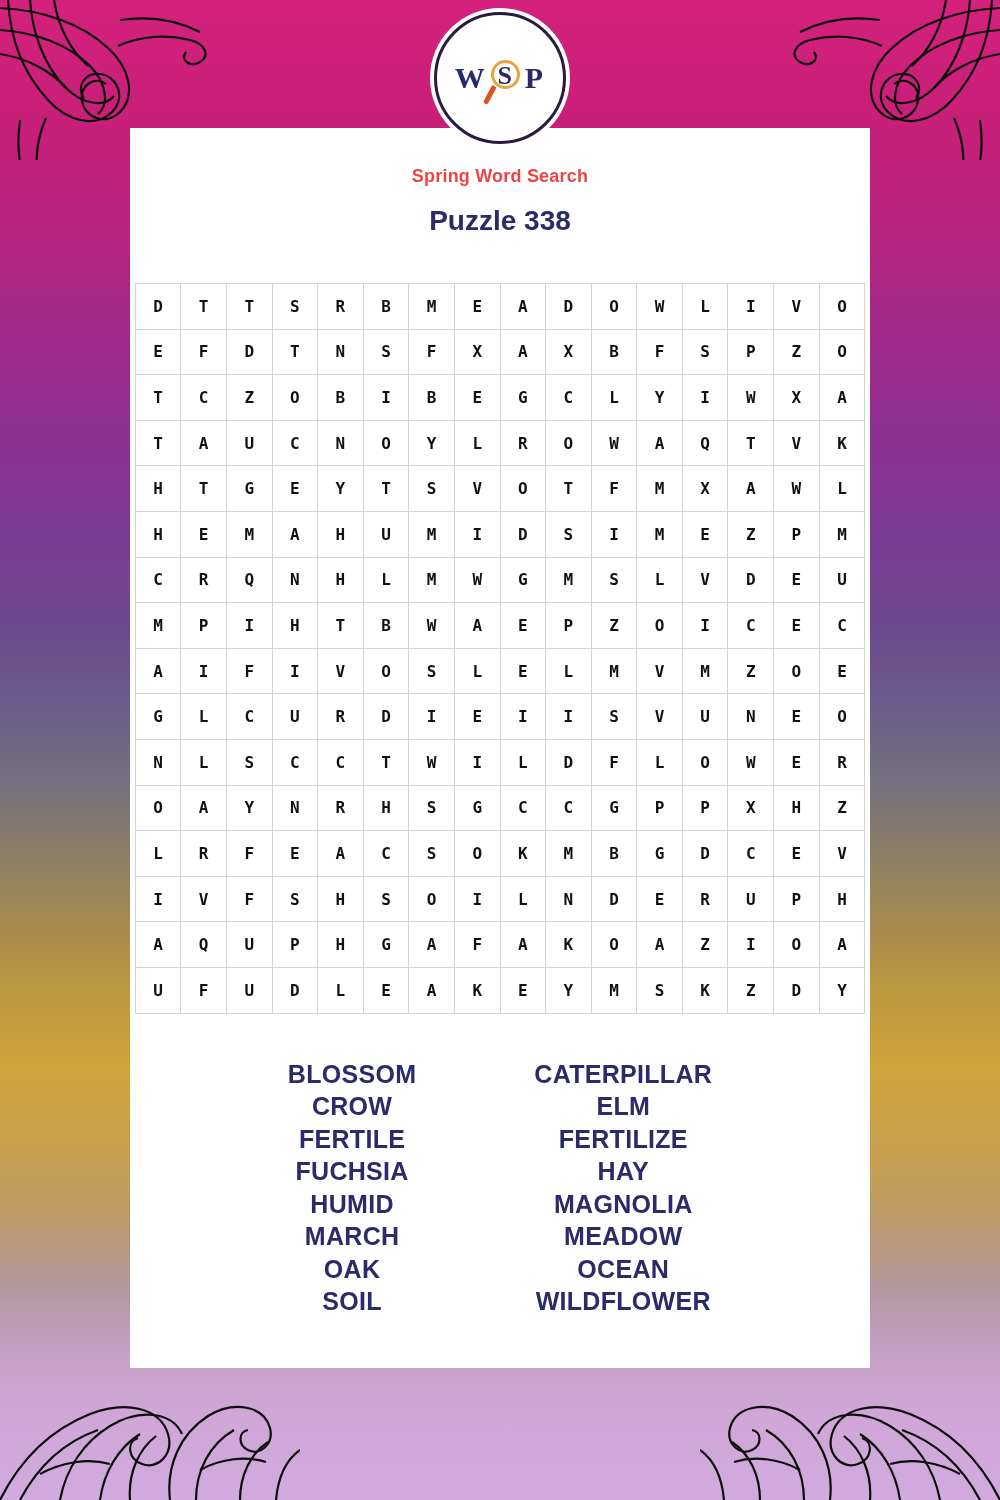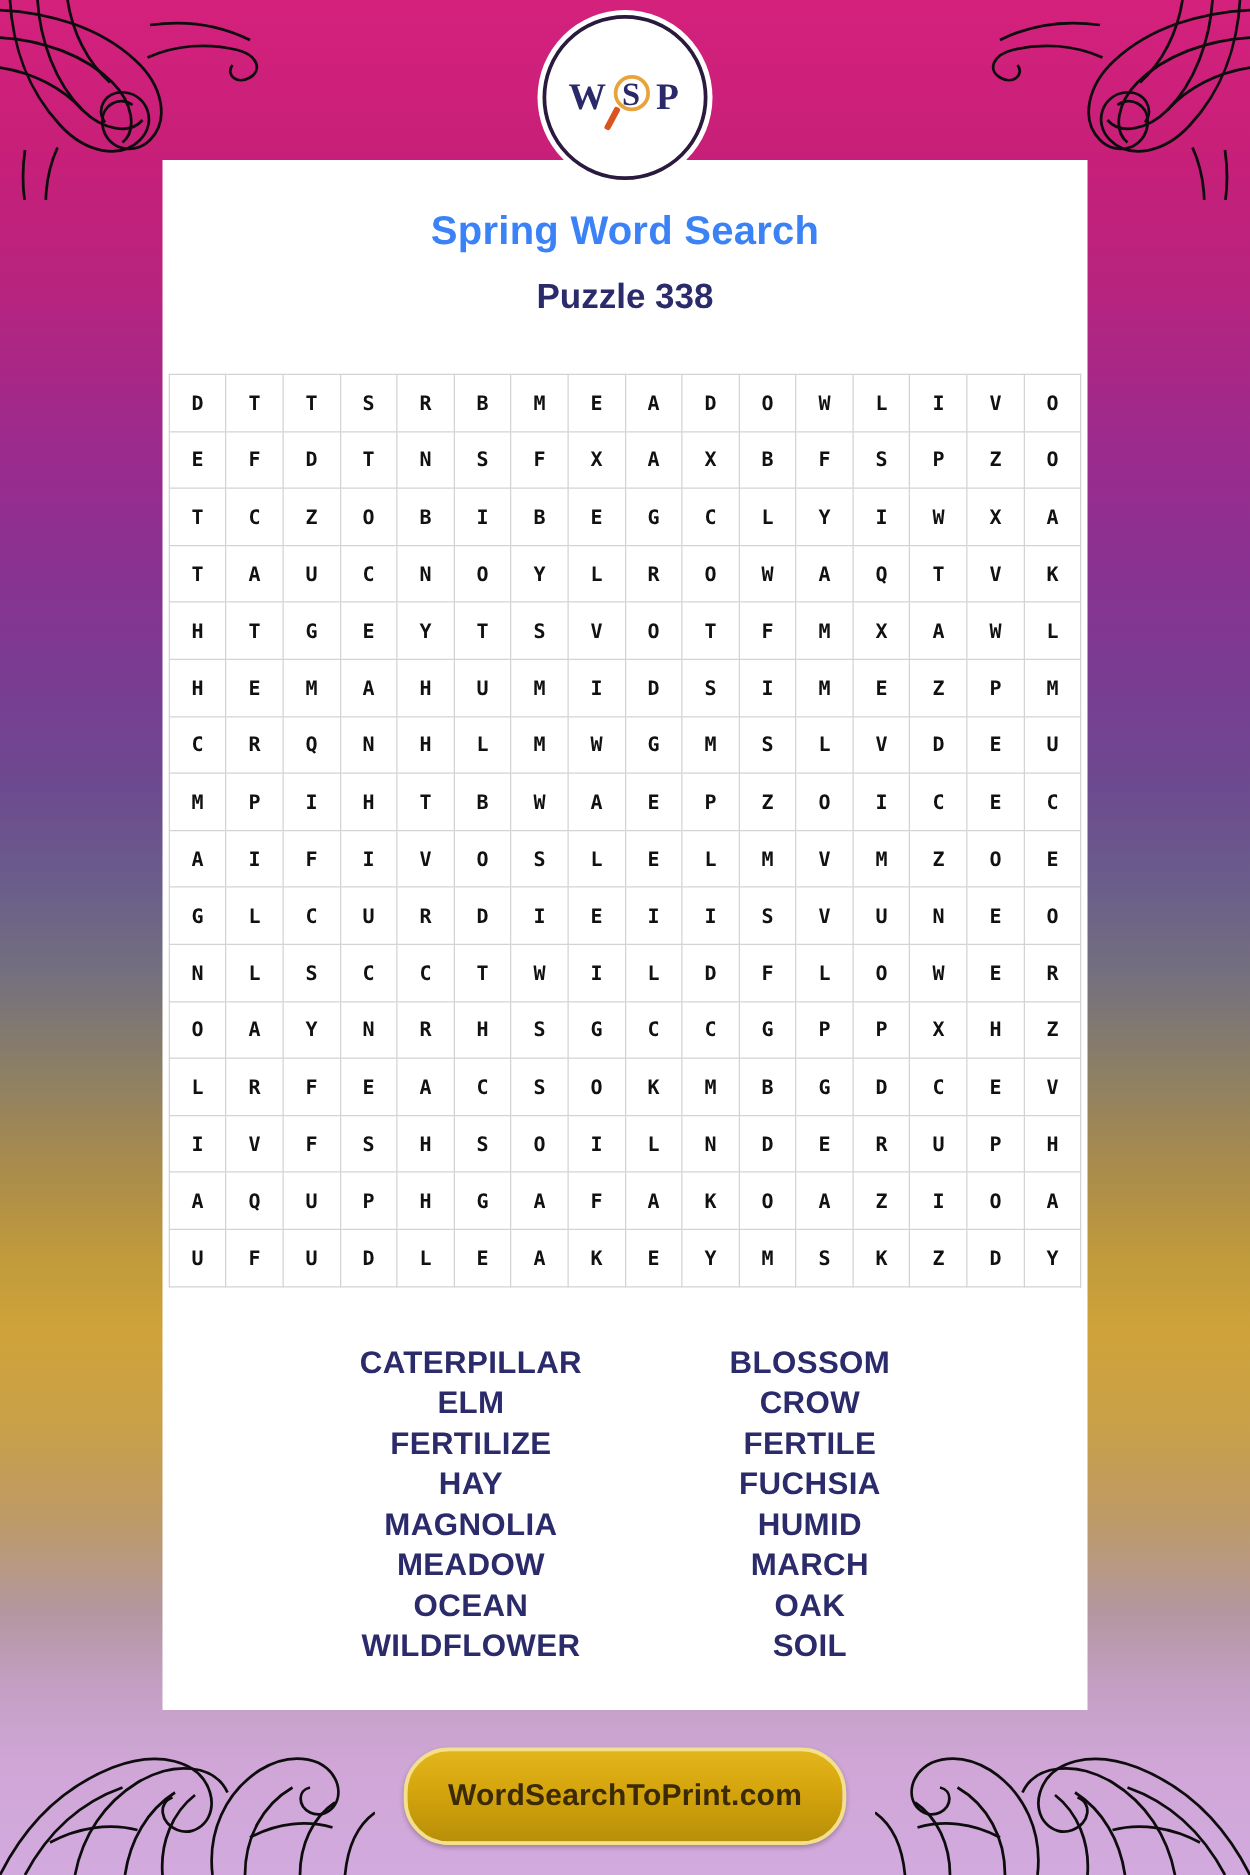--- a/index.html
+++ b/index.html
@@ -122,23 +122,23 @@
     top: 128px;
     width: 740px;
     height: 1240px;
     background: #ffffff;
     z-index: 3;
   }
 
   #title {
     text-align: center;
     margin-top: 38px;
-    font-size: 32px;
+    font-size: 18px;
     font-weight: bold;
-    color: #3b82f6;
+    color: #ef4444;
     letter-spacing: 0.2px;
   }
   #subtitle {
     text-align: center;
     margin-top: 18px;
     font-size: 28px;
     font-weight: bold;
     color: #2b2b6b;
   }
 
@@ -582,40 +582,37 @@
               <td>K</td>
               <td>Z</td>
               <td>D</td>
               <td>Y</td>
             </tr>
           </tbody>
       </table>
     </div>
 
     <div id="words">
+      <div class="col" id="words-left">
+          <div class="word">BLOSSOM</div>
+          <div class="word">CROW</div>
+          <div class="word">FERTILE</div>
+          <div class="word">FUCHSIA</div>
+          <div class="word">HUMID</div>
+          <div class="word">MARCH</div>
+          <div class="word">OAK</div>
+          <div class="word">SOIL</div>
+        </div>
       <div class="col" id="words-right">
           <div class="word">CATERPILLAR</div>
           <div class="word">ELM</div>
           <div class="word">FERTILIZE</div>
           <div class="word">HAY</div>
           <div class="word">MAGNOLIA</div>
           <div class="word">MEADOW</div>
           <div class="word">OCEAN</div>
           <div class="word">WILDFLOWER</div>
         </div>
-      <div class="col" id="words-left">
-          <div class="word">BLOSSOM</div>
-          <div class="word">CROW</div>
-          <div class="word">FERTILE</div>
-          <div class="word">FUCHSIA</div>
-          <div class="word">HUMID</div>
-          <div class="word">MARCH</div>
-          <div class="word">OAK</div>
-          <div class="word">SOIL</div>
-        </div>
     </div>
   </div>
 
-  <div id="footer-pill">
-    <span>WordSearchToPrint.com</span>
-  </div>
 
 </div>
 
 </body></html>

